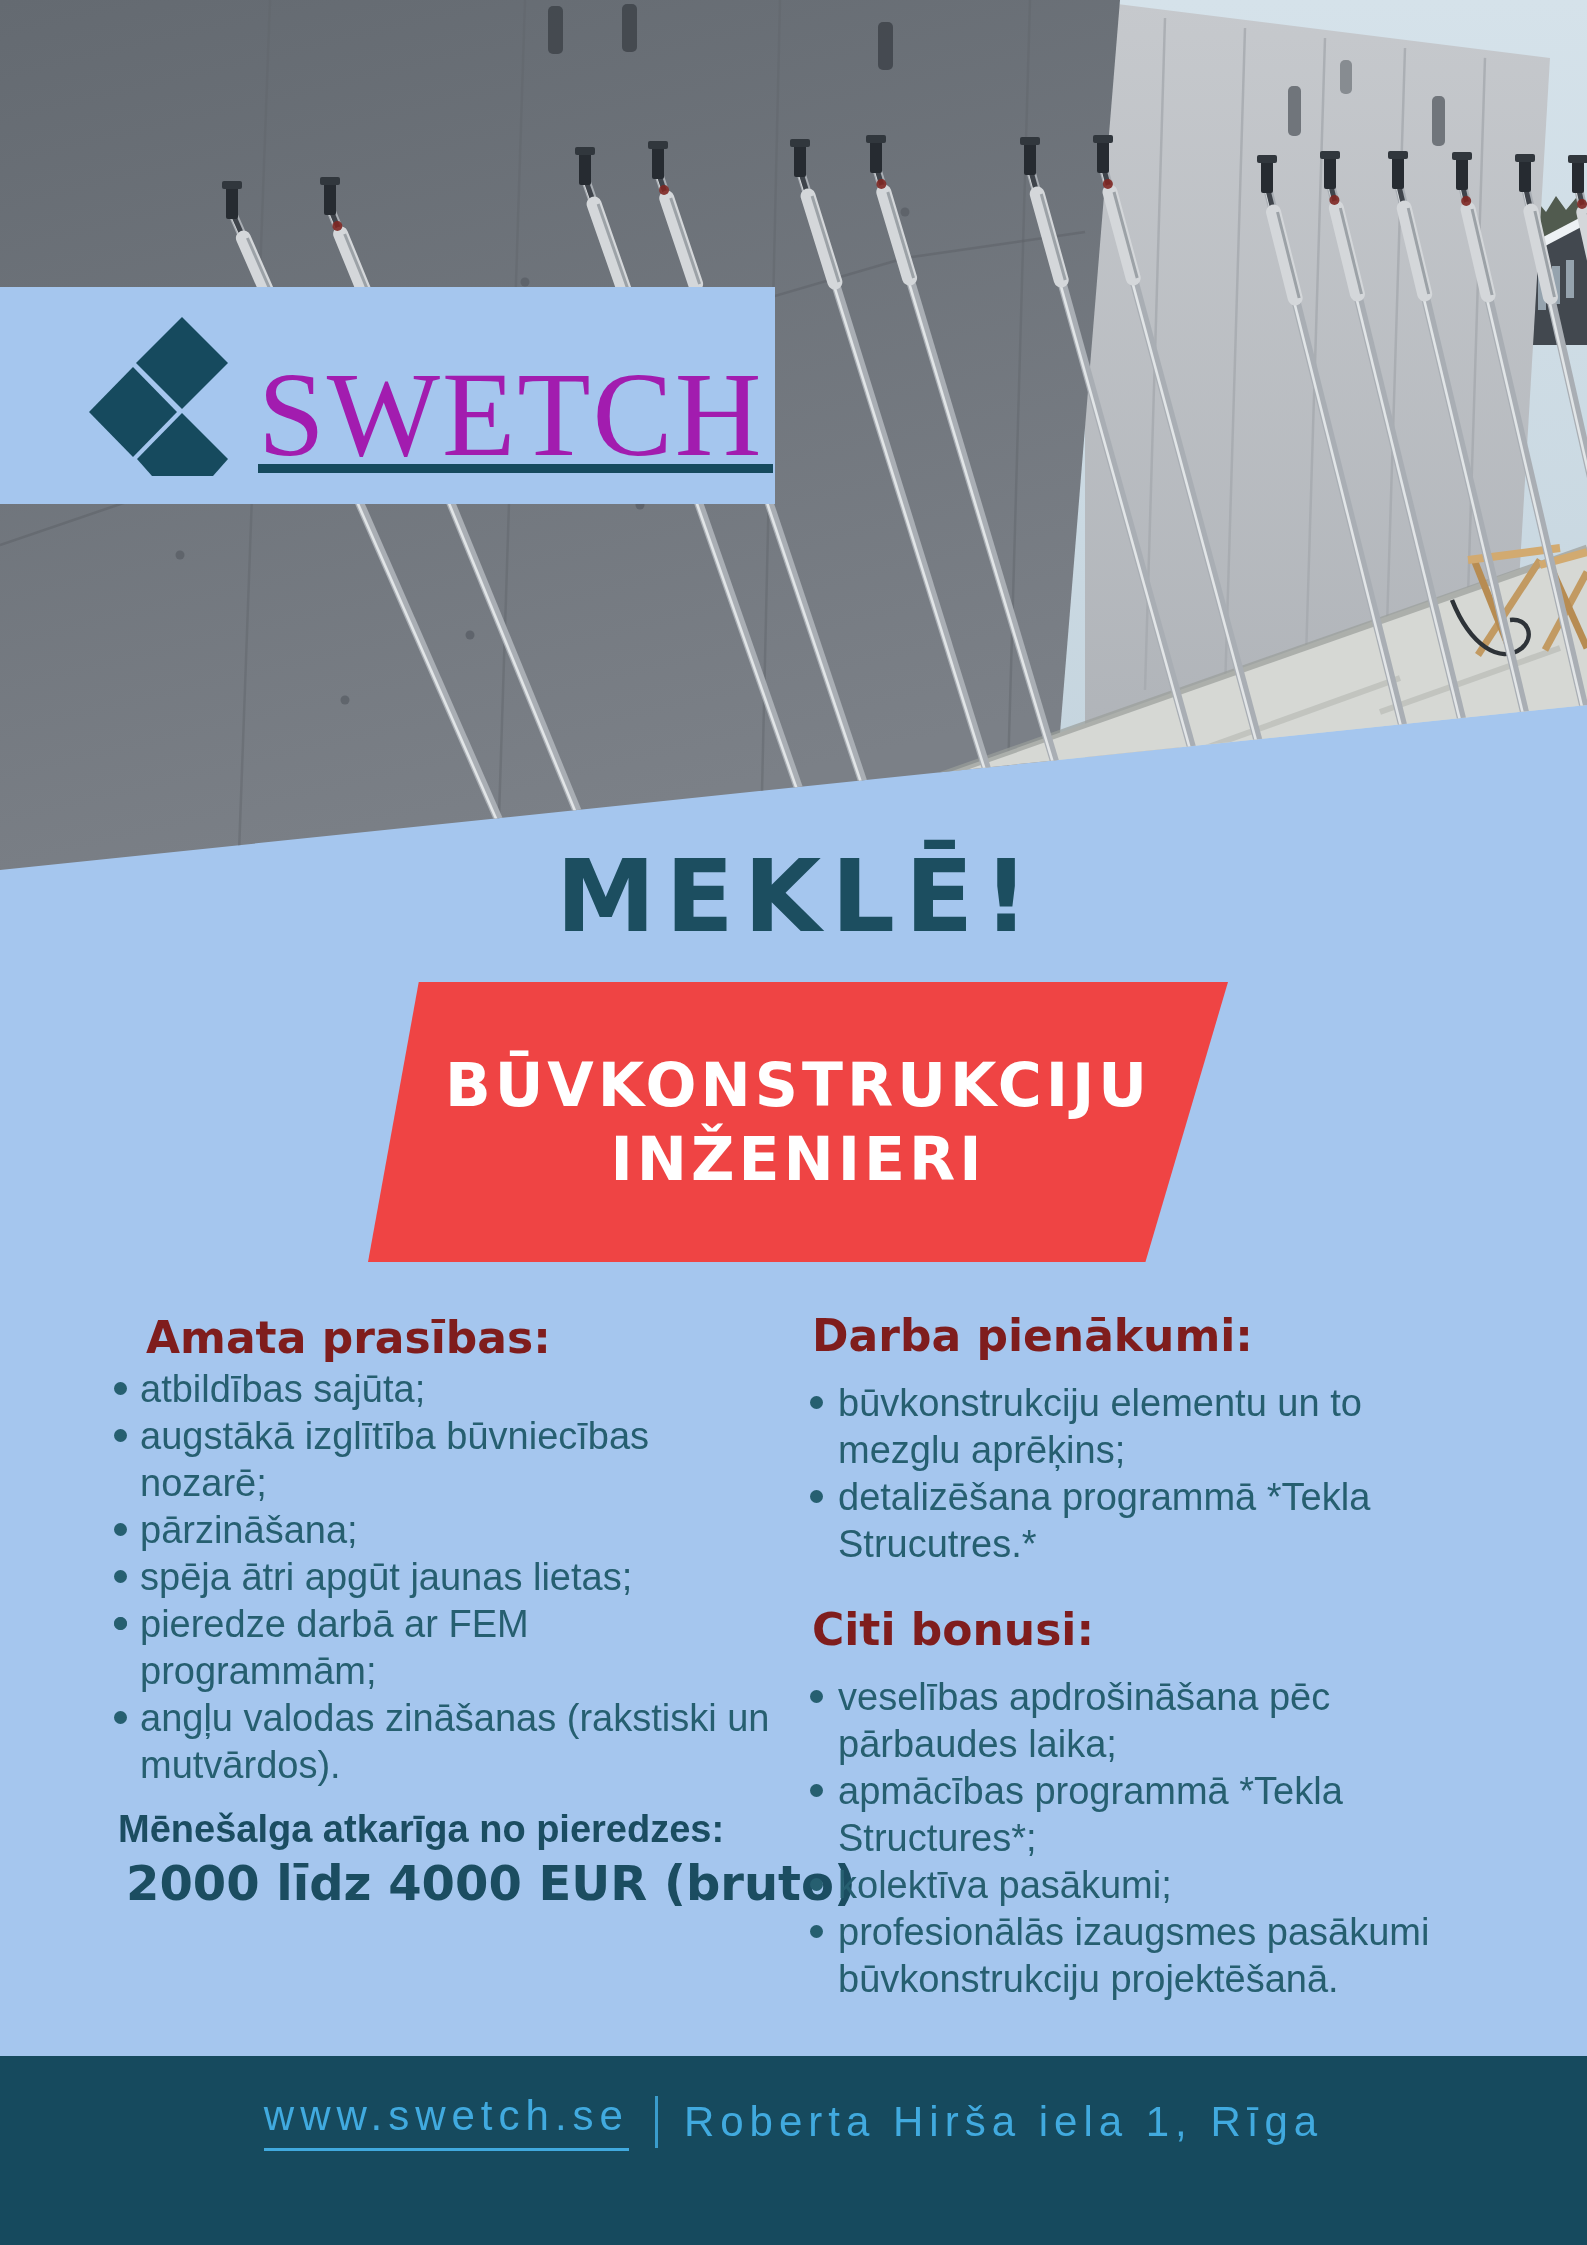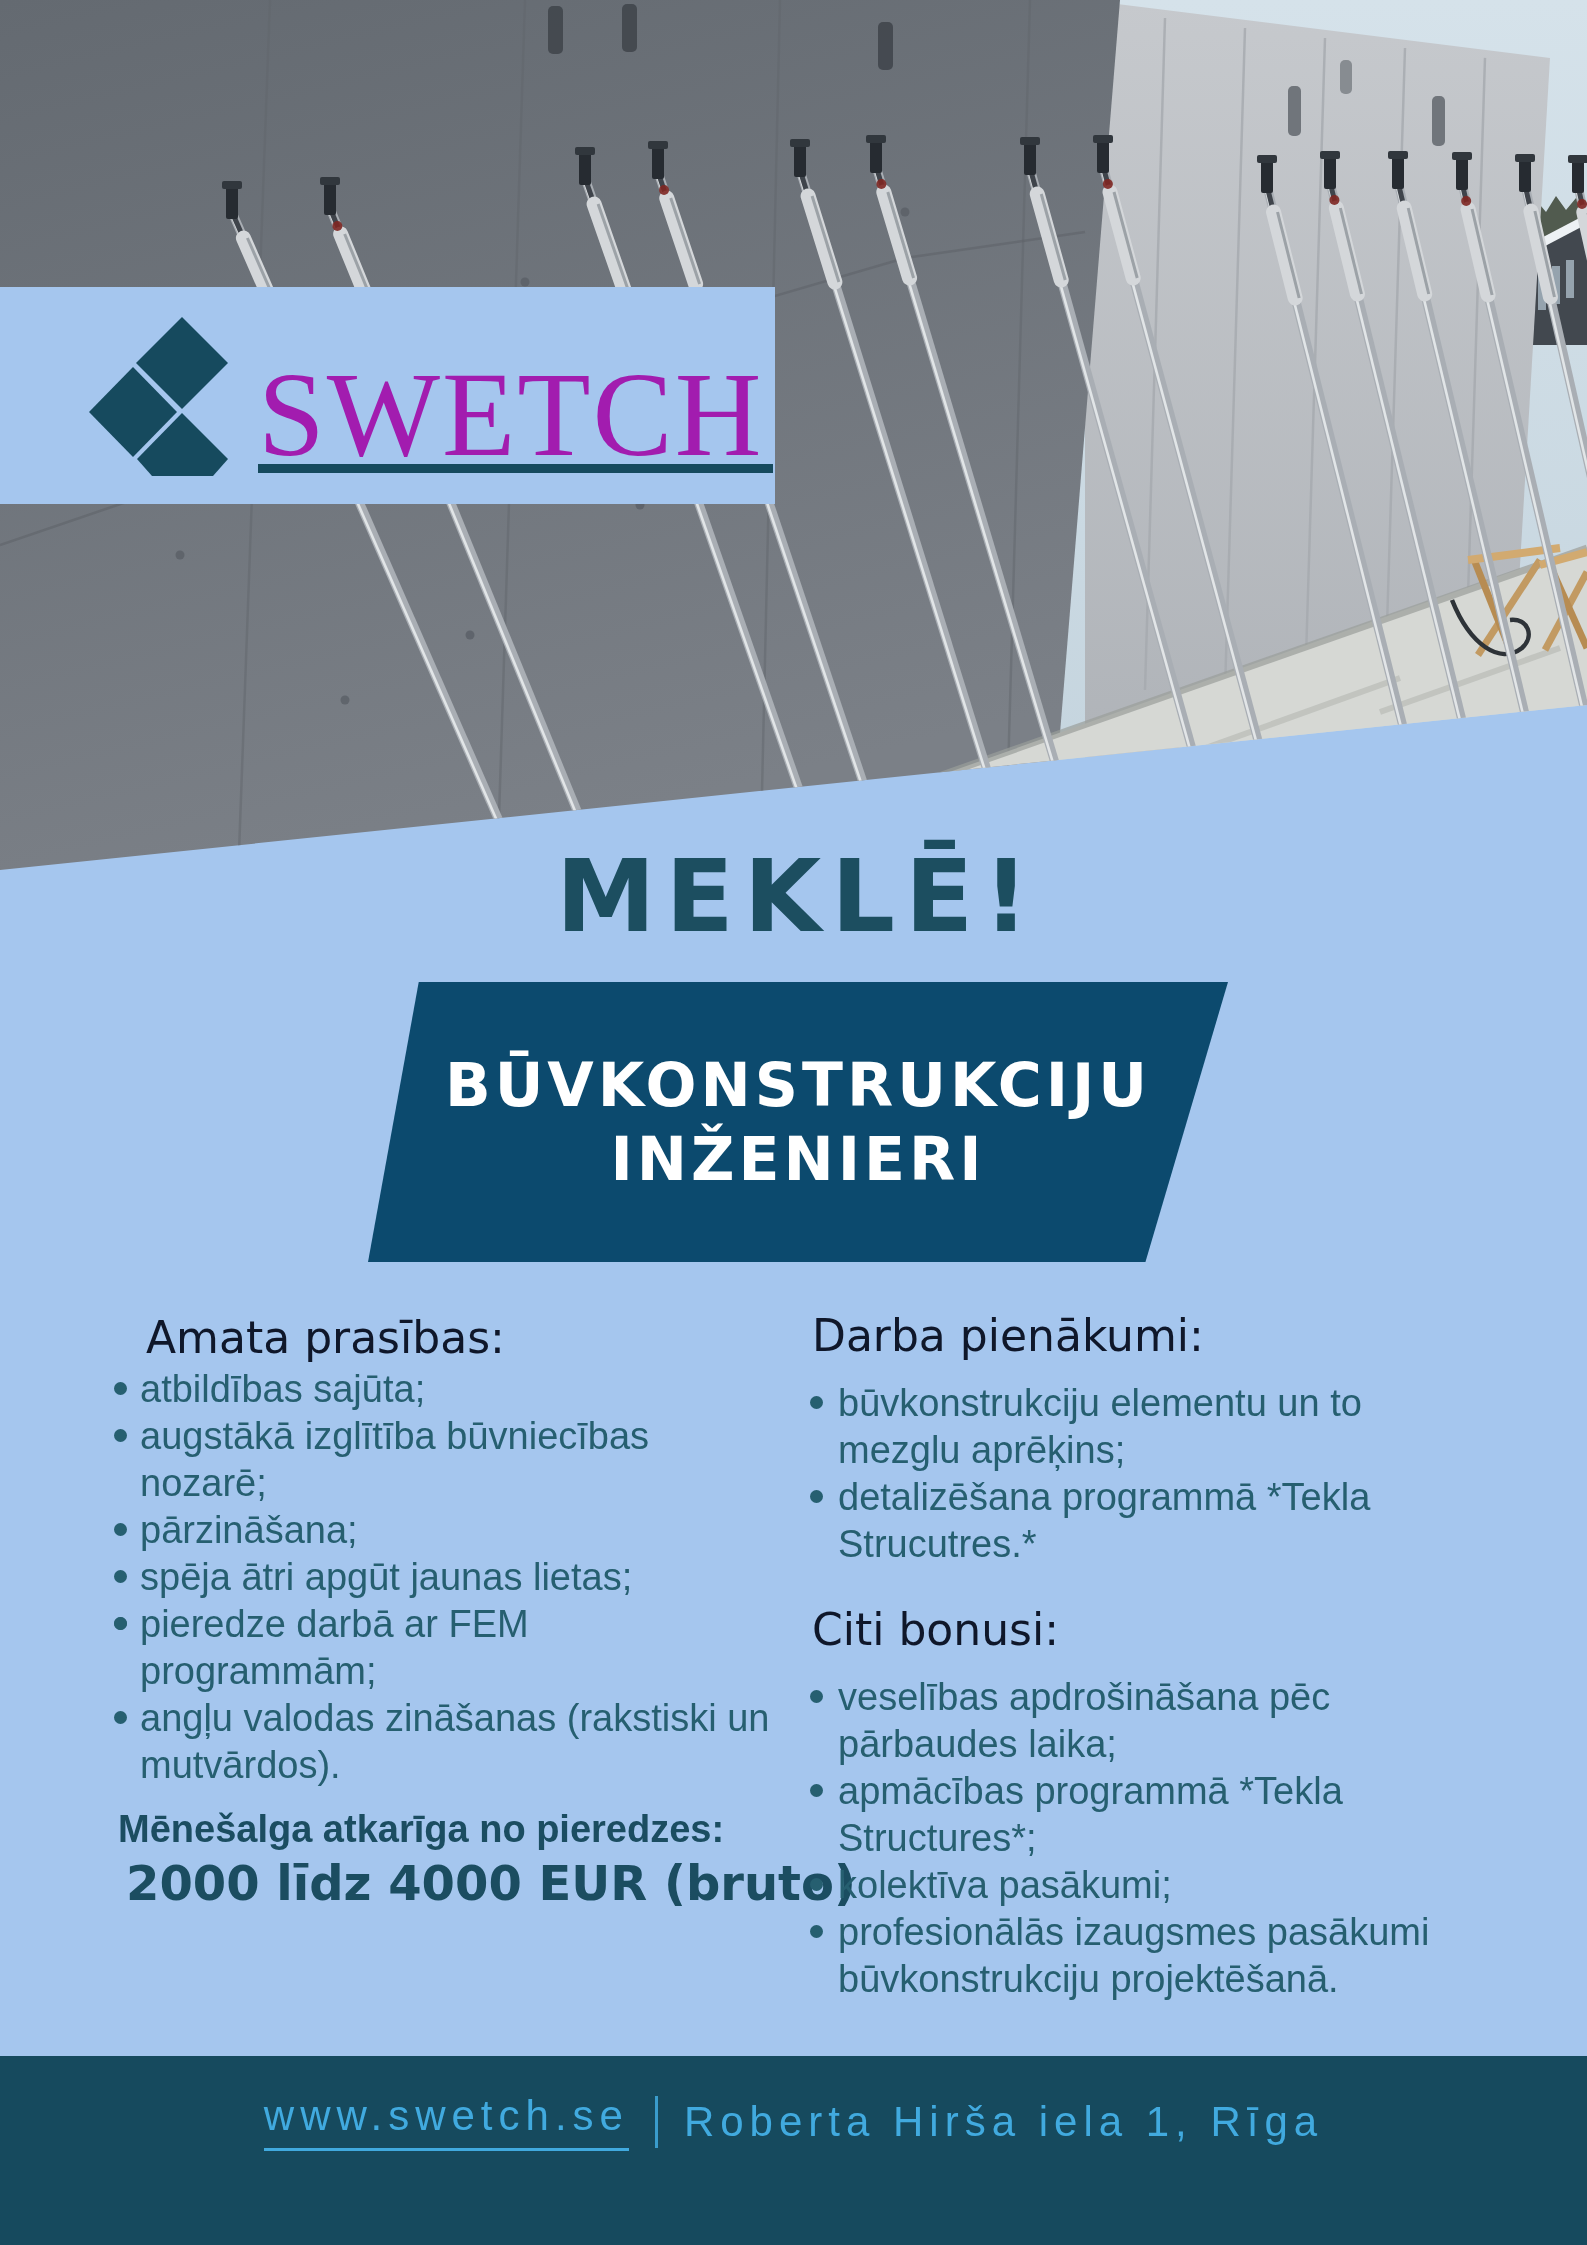--- a/index.html
+++ b/index.html
@@ -17,32 +17,32 @@
   .logo-text{position:absolute;left:258px;top:68px;font-family:"Liberation Serif",serif;
              font-size:120px;line-height:120px;letter-spacing:2px;color:#a21caf;white-space:nowrap;}
   .logo-underline{position:absolute;left:258px;top:177px;width:515px;height:9px;background:#164a5e;}
 
   
   .headline{position:absolute;left:4px;top:838px;width:1587px;text-align:center;
             font-family:"DejaVu Sans",sans-serif;font-weight:bold;font-size:100px;
             letter-spacing:10px;color:#1c4e60;}
 
   
-  .pos-banner{position:absolute;left:368px;top:982px;width:860px;height:280px;background:#0c4a6e;
+  .pos-banner{position:absolute;left:368px;top:982px;width:860px;height:280px;background:#ef4444;
               clip-path:polygon(5.9% 0,100% 0,90.4% 100%,0 100%);
               display:flex;flex-direction:column;justify-content:center;align-items:center;gap:12px;}
   .pos-banner div{font-family:"DejaVu Sans",sans-serif;font-weight:bold;font-size:60px;line-height:62px;
                   letter-spacing:4px;color:#ffffff;white-space:nowrap;}
 
   
   .col{position:absolute;color:#265f70;font-size:38px;line-height:47px;}
   .col-left{left:112px;top:1312px;width:740px;}
   .col-right{left:805px;top:1310px;width:770px;}
-  .col h2{margin:0;font-family:"DejaVu Sans",sans-serif;font-weight:normal;font-size:44px;
-          line-height:52px;color:#0f172a;}
+  .col h2{margin:0;font-family:"DejaVu Sans",sans-serif;font-weight:bold;font-size:44px;
+          line-height:52px;color:#7f1d1d;}
   .col-left h2{padding-left:34px;}
   .col-right h2{padding-left:7px;}
   .col ul{list-style:none;margin:0;padding:0;}
   .col-left ul{margin-top:2px;}
   .col-right ul{margin-top:18px;}
   .col li{position:relative;}
   .col-left li{padding-left:28px;}
   .col-right li{padding-left:33px;}
   .dot{position:absolute;left:2px;top:16px;width:13px;height:13px;border-radius:50%;background:#265f70;}
   .col-right .dot{left:5px;}

